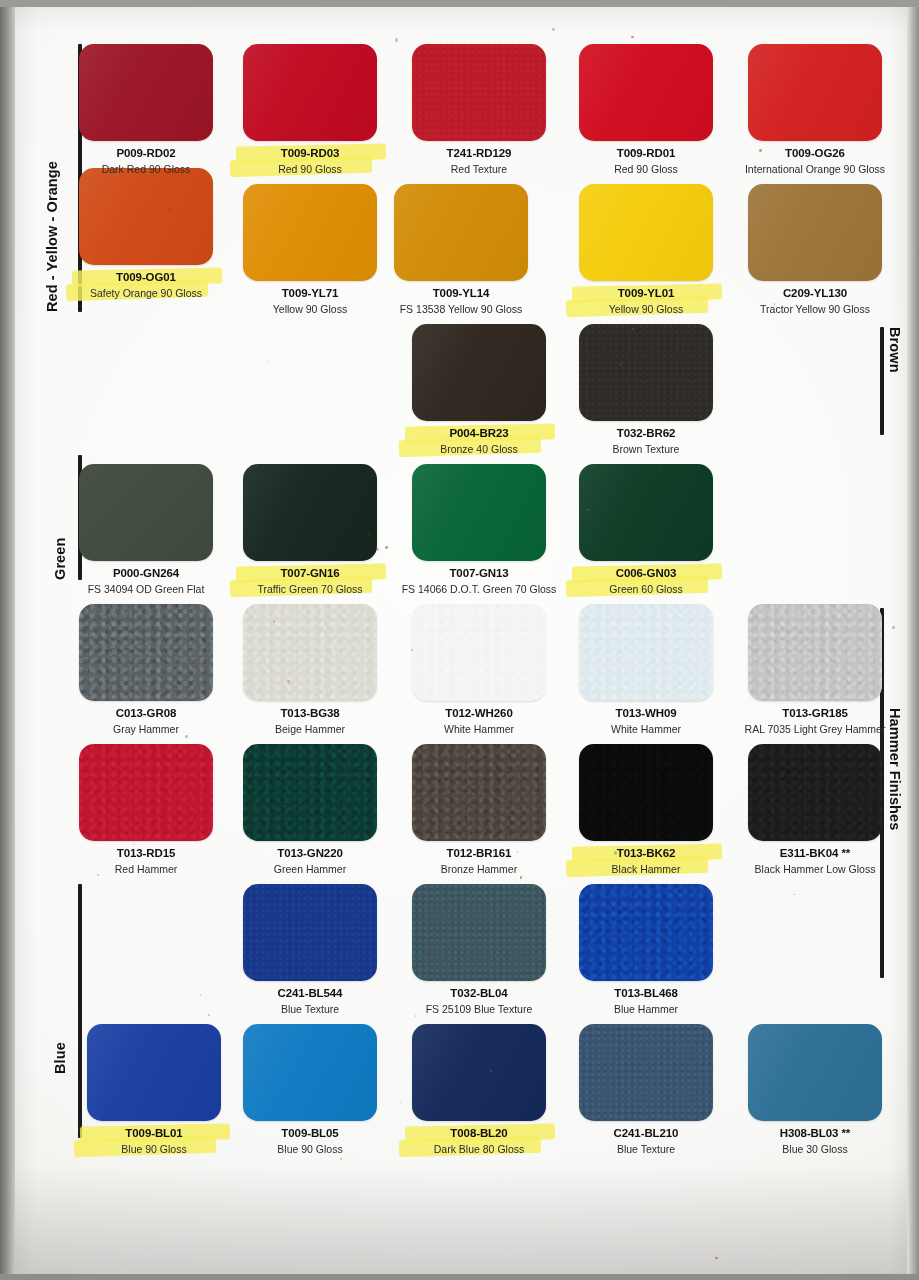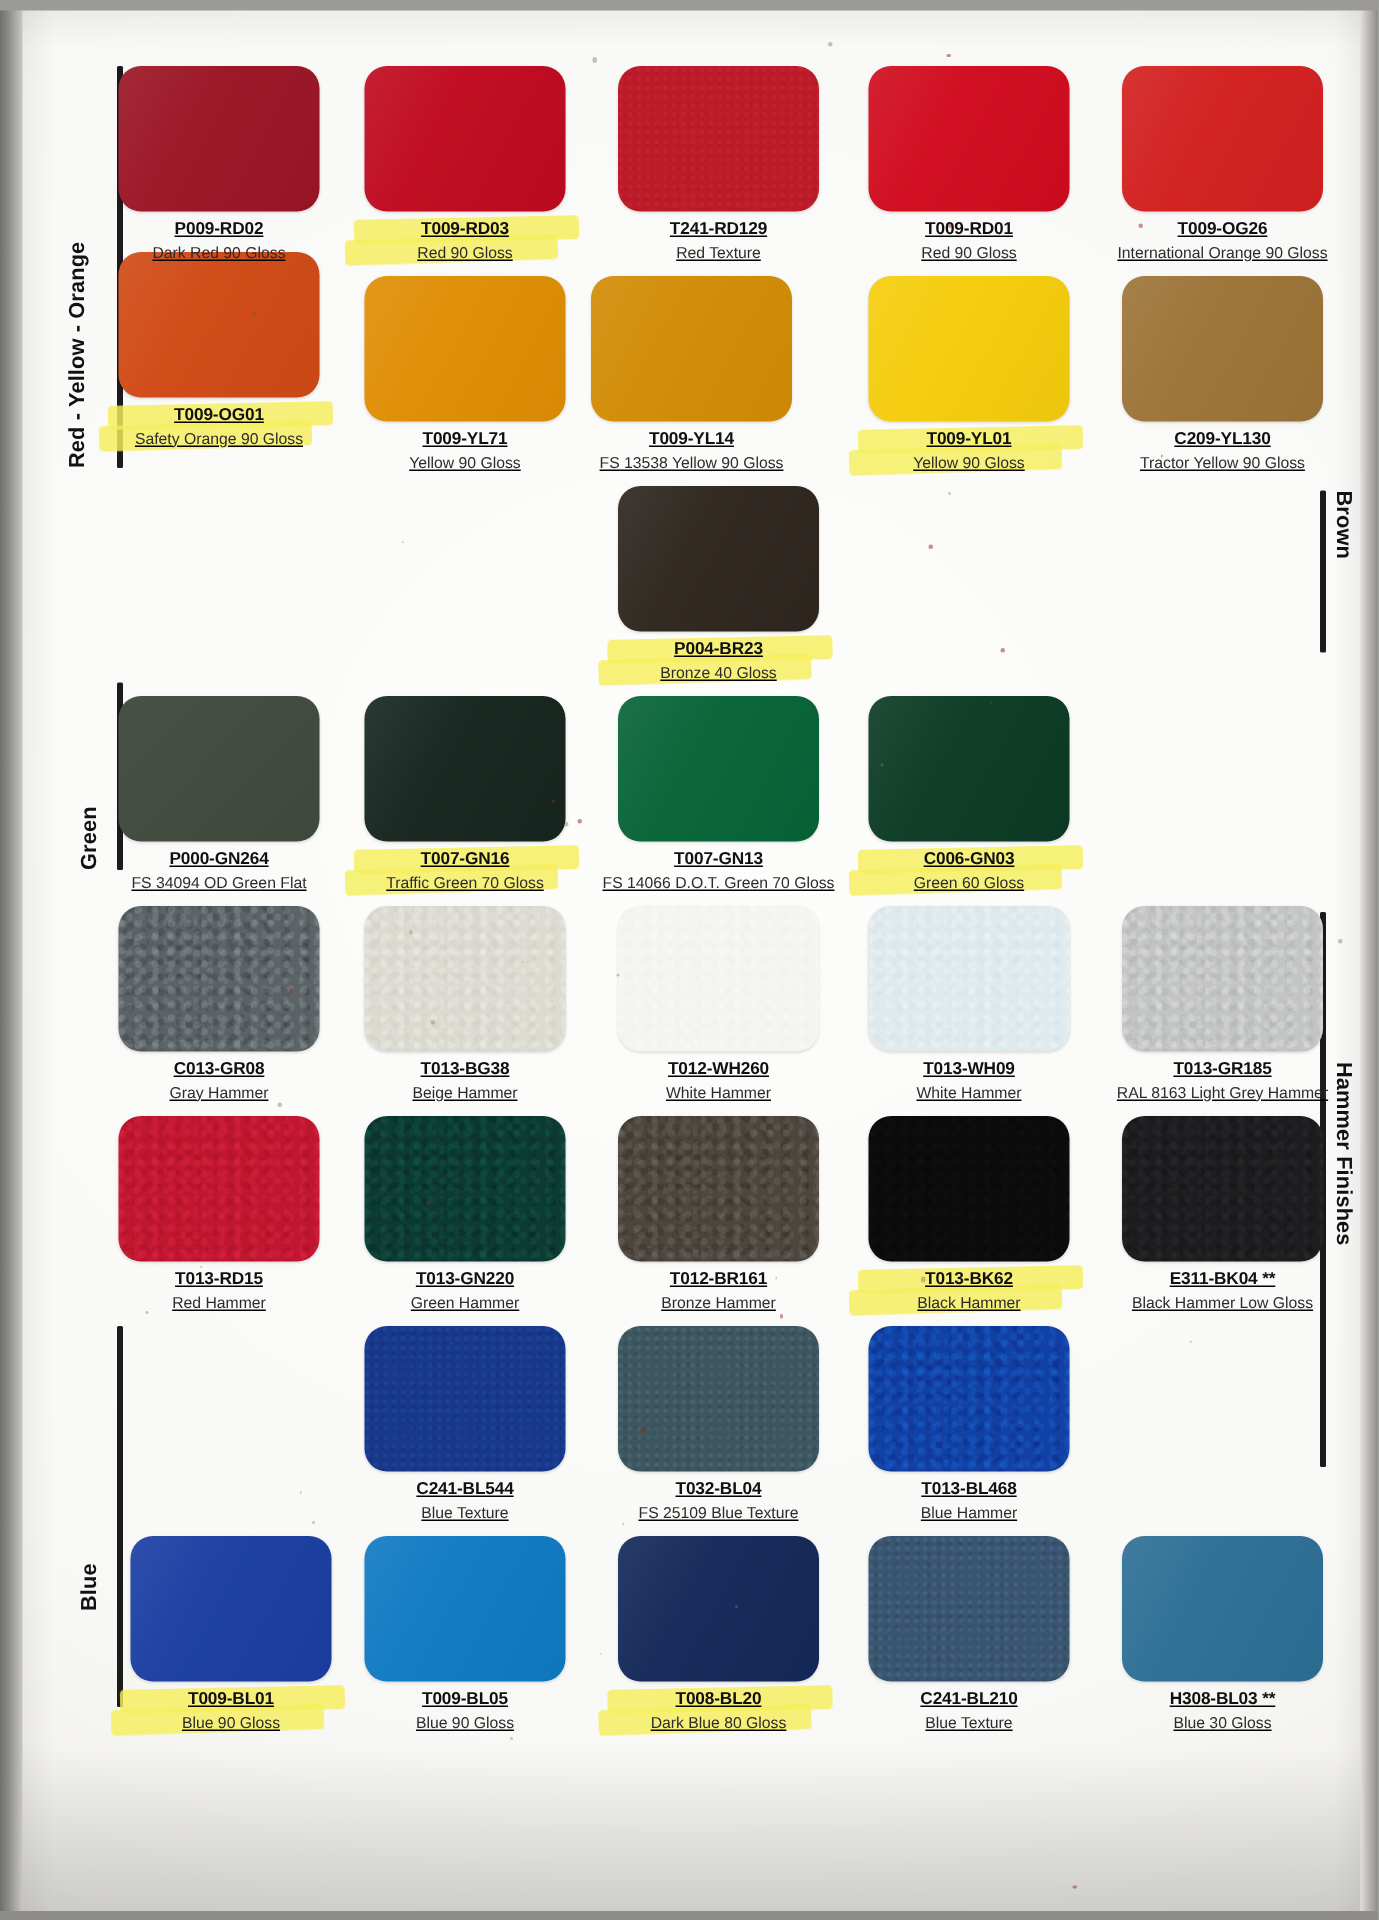--- a/index.html
+++ b/index.html
@@ -58,21 +58,20 @@
   .speck { position:absolute; border-radius:50%; pointer-events:none; }
 
   
   #grid {
     position:absolute;
     left:0; top:0; width:919px; height:1280px;
   }
   .cell {
     position:absolute;
     width:160px;
-    text-decoration:underline;
   }
   .swatch {
     width: 134px;
     height: 97px;
     border-radius: 15px;
     position: relative;
     margin: 0 auto;
     box-shadow: 0 1px 2px rgba(0,0,0,0.13);
   }
   
@@ -278,20 +277,27 @@
       </div>
       <div class="cell" style="left: 399px; top: 324px;">
         <div class="swatch tex-gloss" style="background: rgb(46, 38, 31);"></div>
         <div class="label">
           <span class="hl a"></span>
           <span class="hl b"></span>
           <span class="code">P004-BR23</span>
           <span class="desc">Bronze 40 Gloss</span>
         </div>
       </div>
+      <div class="cell" style="left: 566px; top: 324px;">
+        <div class="swatch tex-texture" style="background: rgb(47, 44, 40);"></div>
+        <div class="label">
+          <span class="code">T032-BR62</span>
+          <span class="desc">Brown Texture</span>
+        </div>
+      </div>
       <div class="cell" style="left: 66px; top: 464px;">
         <div class="swatch tex-flat" style="background: rgb(65, 74, 62);"></div>
         <div class="label">
           <span class="code">P000-GN264</span>
           <span class="desc">FS 34094 OD Green Flat</span>
         </div>
       </div>
       <div class="cell" style="left: 230px; top: 464px;">
         <div class="swatch tex-gloss" style="background: rgb(22, 38, 31);"></div>
         <div class="label">
@@ -342,21 +348,21 @@
         <div class="swatch tex-hammer" style="background: rgb(223, 234, 238);"></div>
         <div class="label">
           <span class="code">T013-WH09</span>
           <span class="desc">White Hammer</span>
         </div>
       </div>
       <div class="cell" style="left: 735px; top: 604px;">
         <div class="swatch tex-hammer" style="background: rgb(195, 197, 196);"></div>
         <div class="label">
           <span class="code">T013-GR185</span>
-          <span class="desc">RAL 8163 Light Grey Hammer</span>
+          <span class="desc">RAL 7035 Light Grey Hammer</span>
         </div>
       </div>
       <div class="cell" style="left: 66px; top: 744px;">
         <div class="swatch tex-hammer" style="background: rgb(192, 23, 48);"></div>
         <div class="label">
           <span class="code">T013-RD15</span>
           <span class="desc">Red Hammer</span>
         </div>
       </div>
       <div class="cell" style="left: 230px; top: 744px;">

